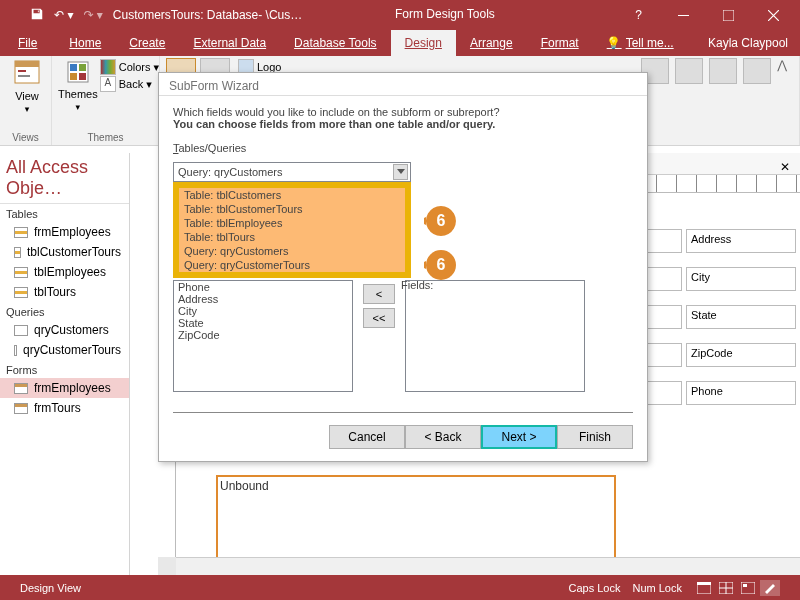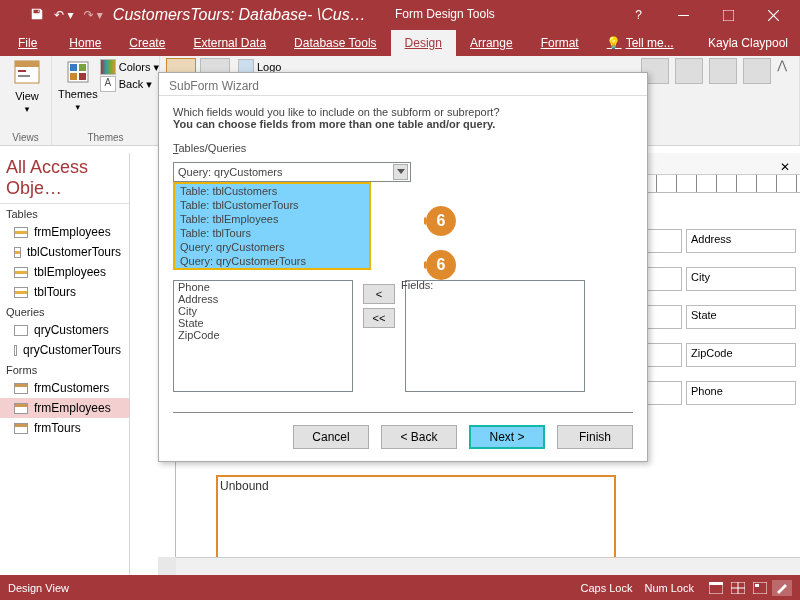--- a/index.html
+++ b/index.html
@@ -2,21 +2,21 @@
 <html><head>
 <meta charset="utf-8">
 <style>
 * { margin: 0; padding: 0; box-sizing: border-box; font-family: 'Segoe UI', Tahoma, sans-serif; }
 body { width: 800px; height: 600px; background: #fff; overflow: hidden; position: relative; font-size: 12px; }
 
 
 .titlebar { height: 30px; background: #a4373a; color: #fff; display: flex; align-items: center; justify-content: space-between; padding: 0 4px 0 30px; }
 .titlebar-left { display: flex; align-items: center; gap: 10px; font-size: 12px; }
 .save-icon svg { width: 14px; height: 14px; fill: #fff; }
-.title-text { font-size: 16px; font-style: italic; }
+.title-text { font-size: 12px; }
 .form-tools { position: absolute; left: 395px; top: 7px; font-size: 12px; }
 .titlebar-right { display: flex; align-items: center; }
 .win-btn { width: 45px; height: 30px; display: flex; align-items: center; justify-content: center; cursor: pointer; }
 
 
 .menubar { height: 26px; background: #a4373a; display: flex; align-items: stretch; color: #fff; font-size: 12px; }
 .menu-item { padding: 0 14px; display: flex; align-items: center; cursor: pointer; text-decoration: underline; }
 .menu-item.active { background: #f2f2f2; color: #a4373a; }
 .menu-item.file { padding: 0 18px; }
 .tell-me { display: flex; align-items: center; gap: 4px; }
@@ -53,40 +53,40 @@
 .form-area { flex: 1; background: #fff; position: relative; padding: 4px; overflow: hidden; }
 .grid-bg { position: absolute; inset: 0; background-image: radial-gradient(#ccc 0.5px, transparent 0.5px); background-size: 10px 10px; }
 .field-row { position: absolute; display: flex; align-items: stretch; height: 24px; }
 .field-label { width: 80px; border: 1px solid #bbb; background: rgba(255,255,255,0.9); font-size: 11px; padding: 3px 4px; }
 .field-box { width: 110px; border: 1px solid #bbb; background: rgba(255,255,255,0.9); font-size: 11px; padding: 3px 4px; margin-left: 4px; }
 .subform-outline { position: absolute; left: 40px; top: 282px; width: 400px; height: 88px; border: 2px solid #e08a2e; background: rgba(255,255,255,0.7); }
 .unbound-label { position: absolute; left: 44px; top: 286px; font-size: 12px; color: #333; }
 .scroll-h { position: absolute; left: 18px; right: 0; bottom: 0; height: 18px; background: #f0f0f0; border-top: 1px solid #ccc; }
 
 
-.statusbar { position: absolute; left: 0; right: 0; bottom: 0; height: 25px; background: #a4373a; color: #fff; display: flex; align-items: center; font-size: 11px; padding: 0 8px; justify-content: space-between; }
+.statusbar { position: absolute; left: 0; right: 0; bottom: 0; height: 25px; background: #a4373a; color: #fff; display: flex; align-items: center; font-size: 11px; padding: 0 20px; justify-content: space-between; }
 .status-right { display: flex; align-items: center; gap: 12px; }
 .view-icons { display: flex; gap: 2px; }
 .view-icon { width: 20px; height: 16px; display: flex; align-items: center; justify-content: center; cursor: pointer; }
 
 
 .wizard { position: absolute; left: 158px; top: 72px; width: 490px; height: 390px; background: #fff; border: 1px solid #aaa; box-shadow: 2px 2px 6px rgba(0,0,0,0.25); z-index: 50; display: flex; flex-direction: column; }
 .wizard-title { padding: 6px 10px 2px; font-size: 12px; color: #737373; border-bottom: 1px solid #ddd; }
 .wizard-body { flex: 1; padding: 10px 14px; position: relative; font-size: 11px; color: #444; }
 .select-row { margin-top: 8px; position: relative; display: flex; }
 .combo { width: 238px; height: 20px; border: 1px solid #828790; background: #fff; display: flex; align-items: center; justify-content: space-between; padding: 0 2px 0 4px; cursor: pointer; }
 .combo-arrow { width: 15px; height: 16px; background: #e1e1e1; border: 1px solid #adadad; display: flex; align-items: center; justify-content: center; }
-.dropdown { position: absolute; left: 0; top: 20px; width: 198px; border: 2px solid #eab308; background: #7dd3fc; z-index: 60; }
+.dropdown { position: absolute; left: 0; top: 20px; width: 238px; border: 6px solid #eab308; background: #fdba74; z-index: 60; }
 .dropdown-item { padding: 1px 5px; font-size: 11px; cursor: pointer; }
 .fields-area { display: flex; gap: 10px; margin-top: 8px; align-items: flex-start; }
 .listbox { width: 180px; height: 112px; border: 1px solid #828790; background: #fff; overflow: auto; font-size: 11px; }
 .listbox-item { padding: 0 4px; cursor: pointer; }
 .move-btns { display: flex; flex-direction: column; gap: 4px; margin-top: 4px; }
 .move-btn { width: 32px; height: 20px; border: 1px solid #adadad; background: #e1e1e1; font-size: 11px; cursor: pointer; display: flex; align-items: center; justify-content: center; }
-.wizard-footer { border-top: 1px solid #888; margin: 0 14px; padding: 12px 0; display: flex; justify-content: flex-end; gap: 12px; }
+.wizard-footer { border-top: 1px solid #888; margin: 0 14px; padding: 12px 0; display: flex; justify-content: flex-end; }
 .wiz-btn { width: 76px; height: 24px; border: 1px solid #adadad; background: #e1e1e1; font-size: 12px; cursor: pointer; }
 .wiz-btn.primary { border: 2px solid #14b8a6; background: #7dd3fc; }
 .selected-label { position: absolute; left: 242px; top: 64px; font-size: 11px; }
 .underline-char { text-decoration: underline; }
 
 
 .badge { position: absolute; width: 34px; height: 34px; z-index: 70; pointer-events: none; }
 .badge svg { width: 34px; height: 34px; }
 .badge-text { position: absolute; left: 0; top: 0; width: 34px; height: 34px; display: flex; align-items: center; justify-content: center; color: #fff; font-size: 16px; font-weight: bold; }
 </style>
@@ -225,24 +225,20 @@
   <div class="nav-group-title">Queries</div>
   <div class="nav-item">
       <span class="nav-icon-query"></span>
       <span>qryCustomers</span>
     </div>
   <div class="nav-item">
       <span class="nav-icon-query"></span>
       <span>qryCustomerTours</span>
     </div>
   <div class="nav-group-title">Forms</div>
-  <div class="nav-item">
-      <span class="nav-icon-form"></span>
-      <span>frmCustomers</span>
-    </div>
   <div class="nav-item selected">
       <span class="nav-icon-form"></span>
       <span>frmEmployees</span>
     </div>
   <div class="nav-item">
       <span class="nav-icon-form"></span>
       <span>frmTours</span>
     </div>
 </div>
 

